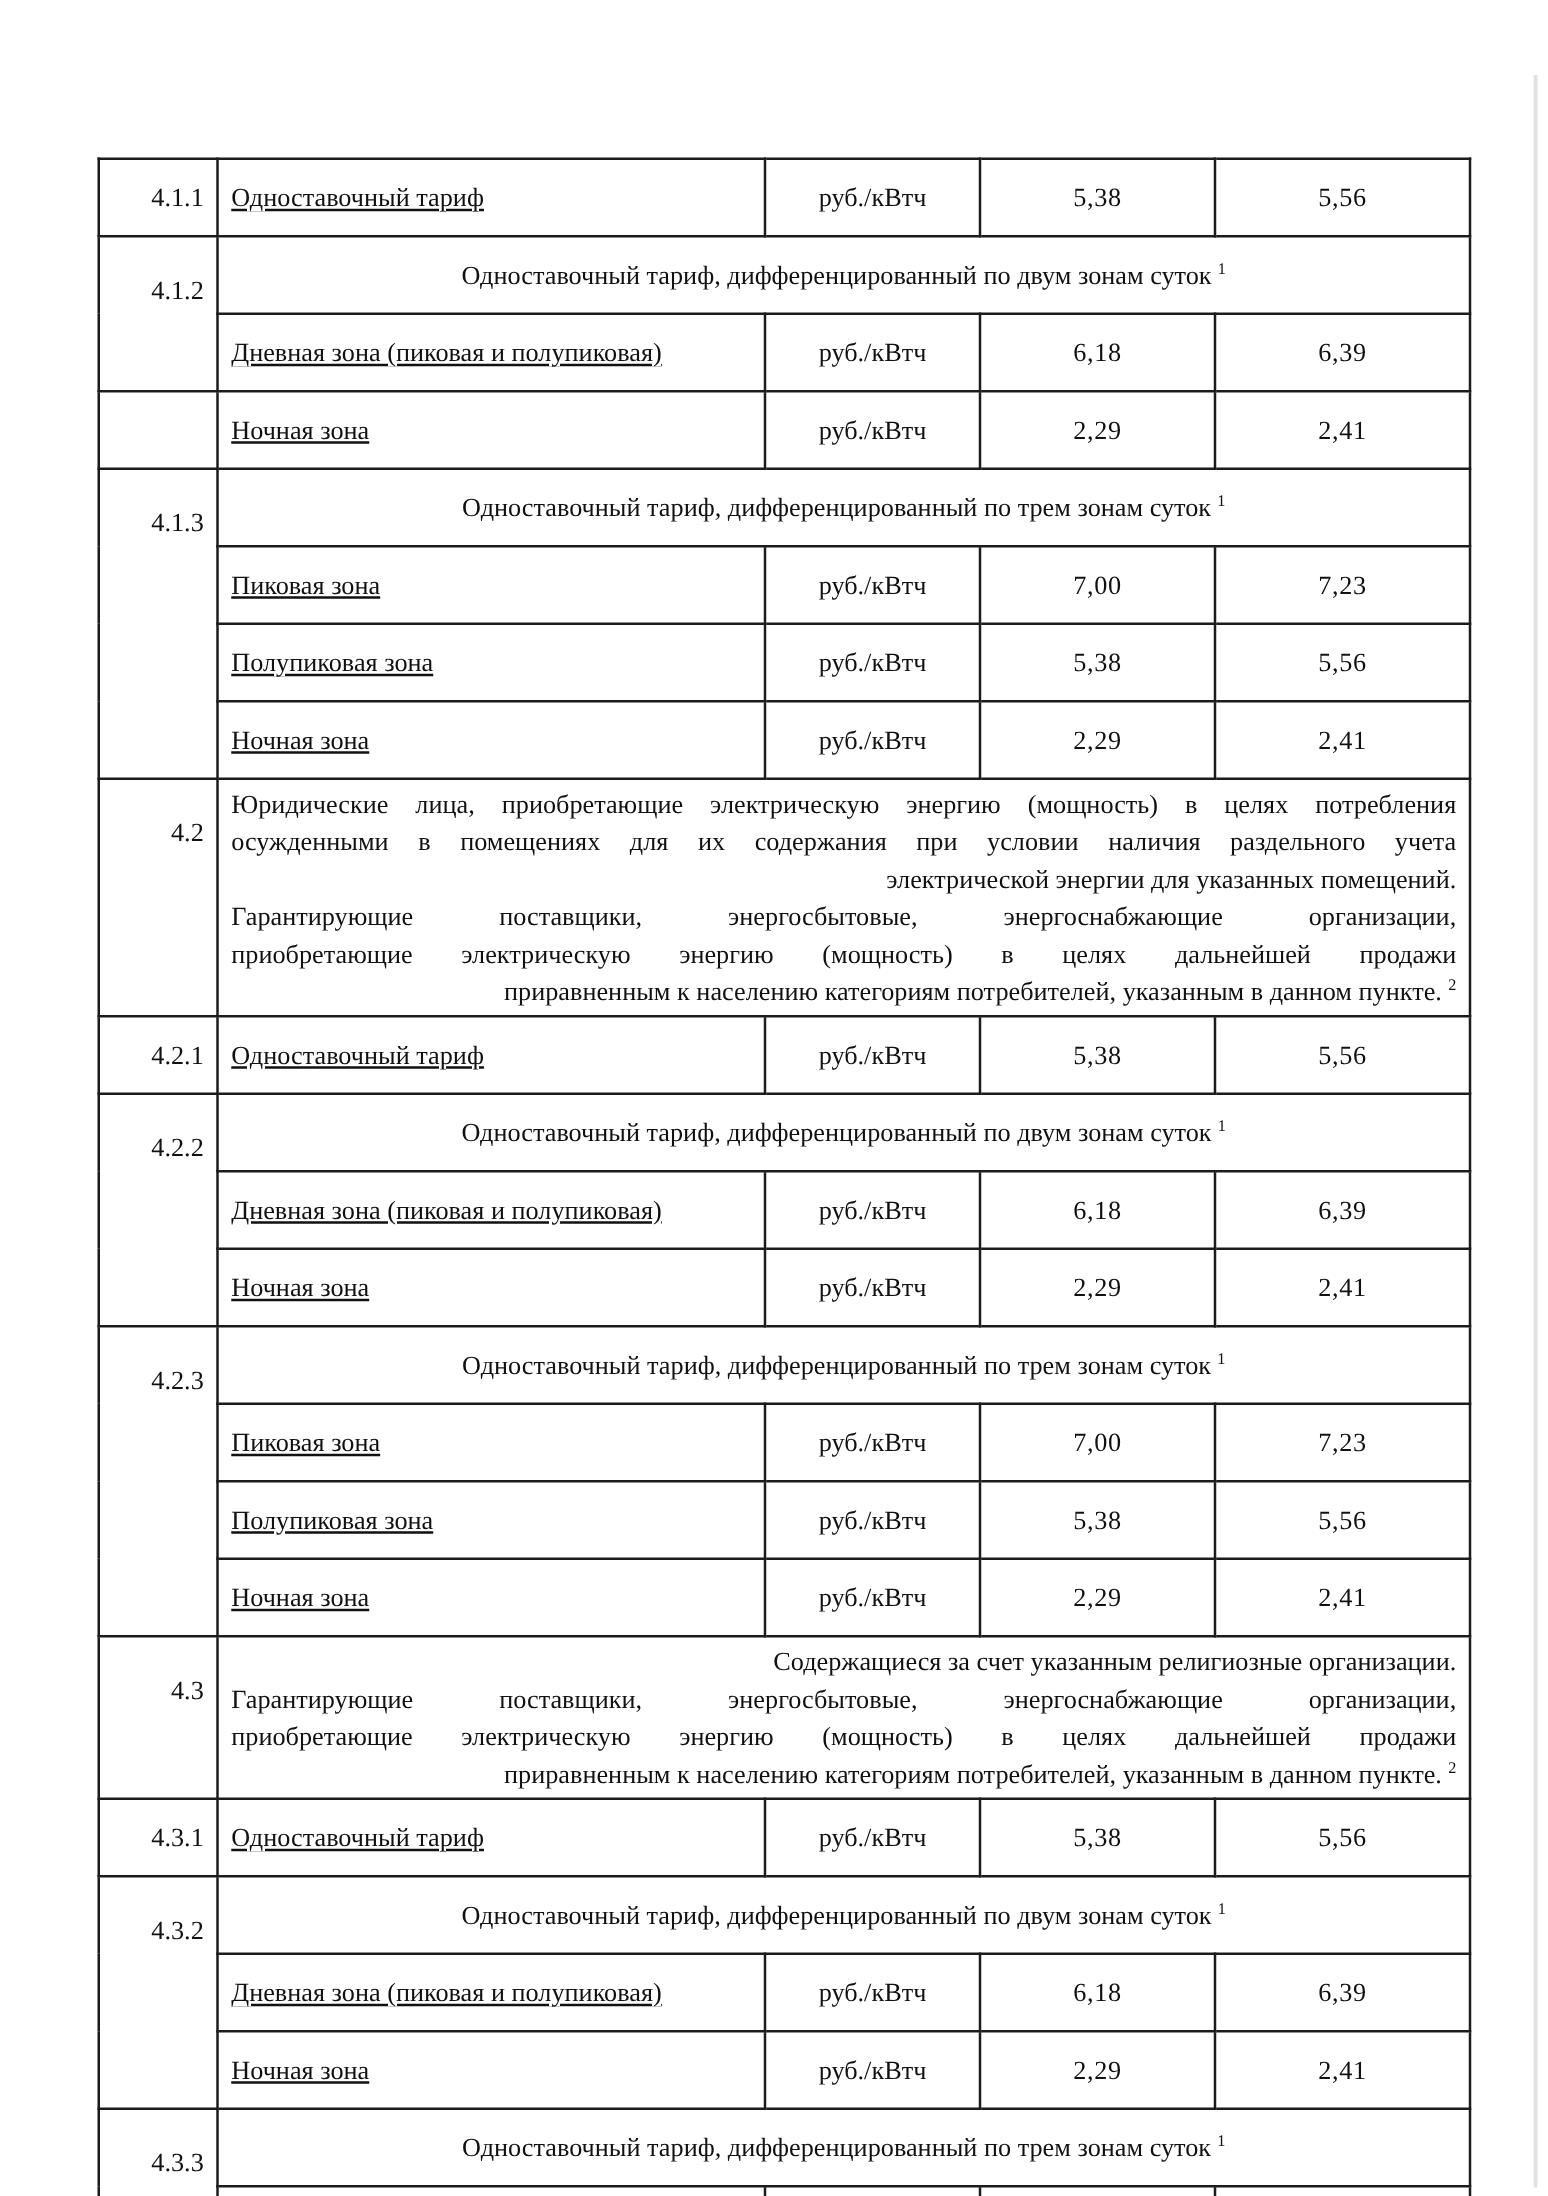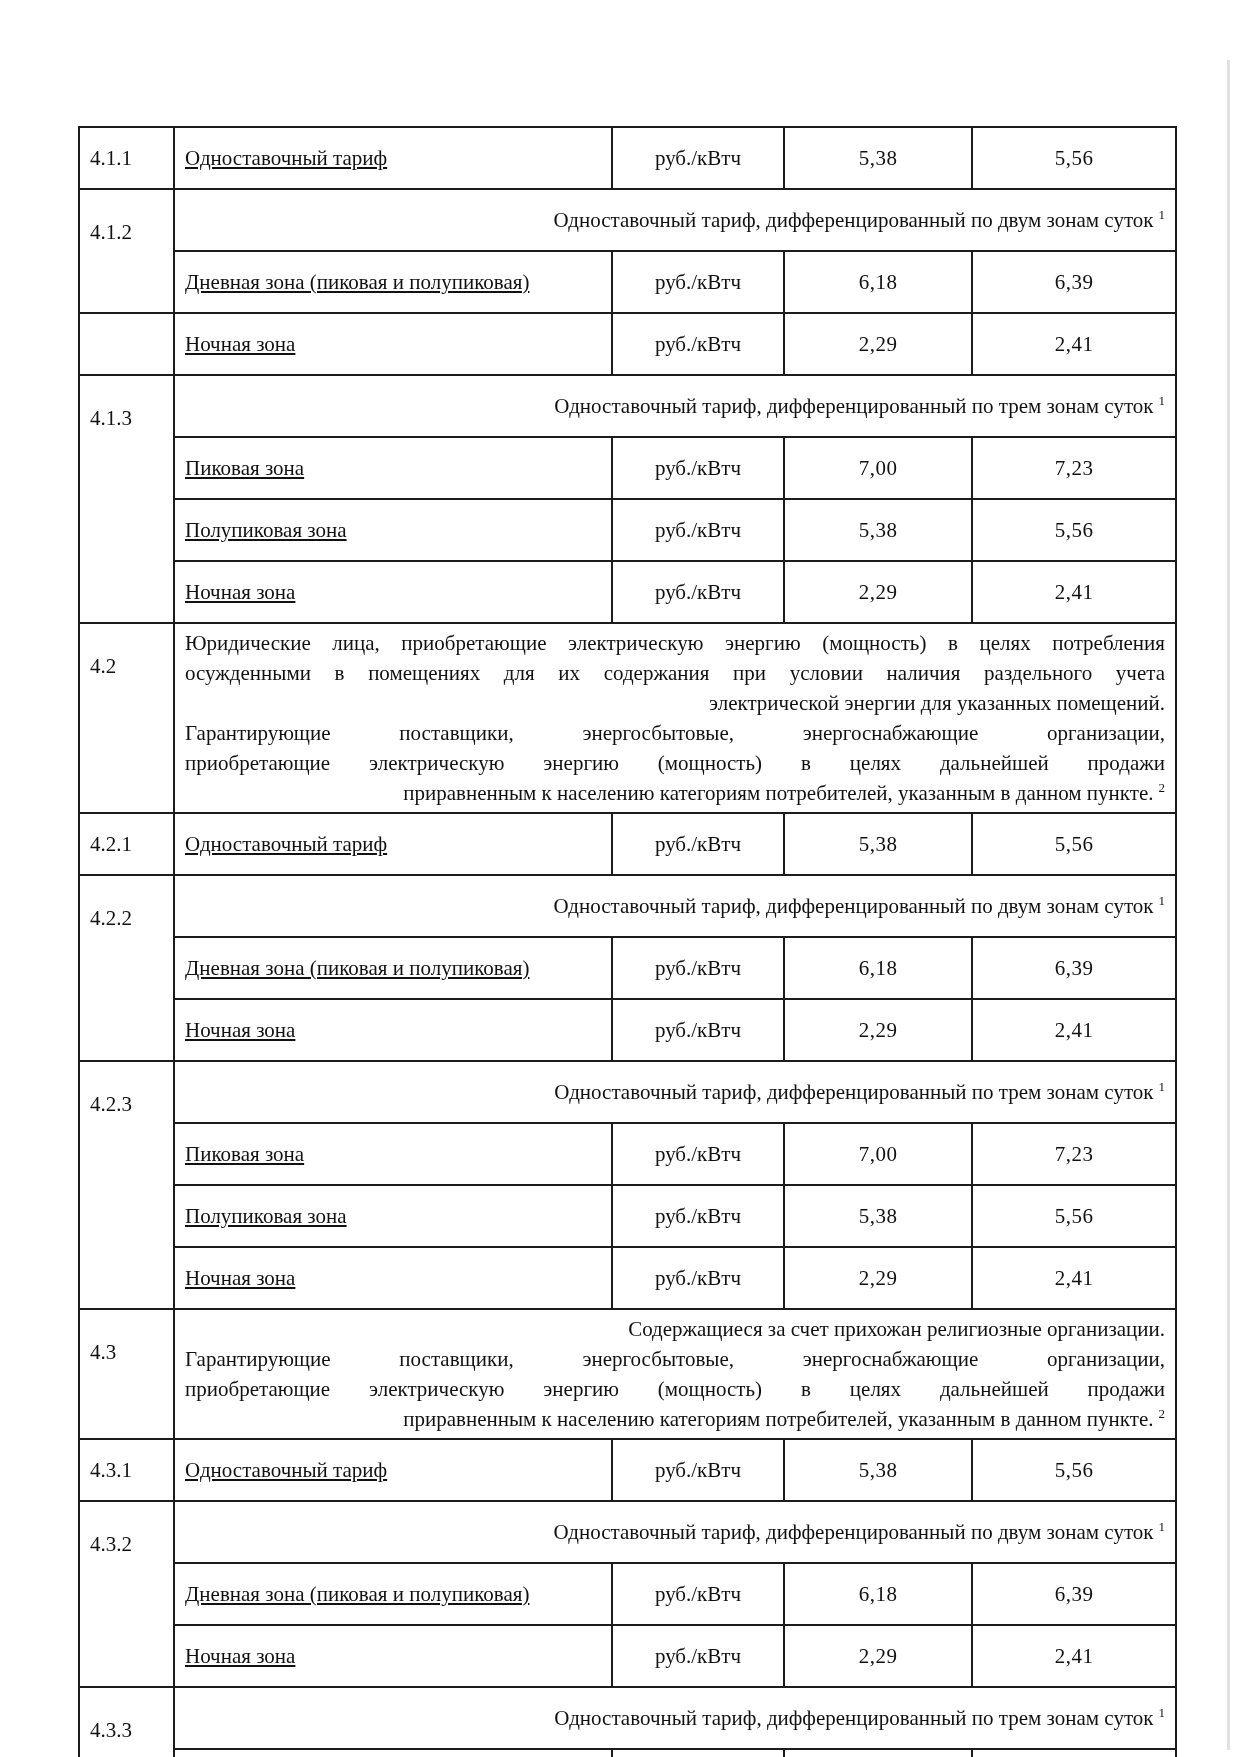--- a/index.html
+++ b/index.html
@@ -20,29 +20,29 @@
     font-size:21px;
   }
   table.tariff td{
     border:2px solid #1c1c1c;
     padding:4px 10px;
     vertical-align:middle;
     overflow:hidden;
   }
   tr.r-item td, tr.r-group td, tr.r-zone td{height:52px;}
   td.c-num{
-    text-align:left;
+    text-align:right;
     padding:4px 4px;
   }
   td.c-num.top{
     vertical-align:top;
     padding-top:30px;
   }
   td.c-name{text-align:left;text-decoration:underline;}
-  td.c-group{text-align:right;}
+  td.c-group{text-align:center;}
   td.c-unit{text-align:center;margin-left:26px;}
   td.c-val{text-align:center;letter-spacing:0.5px;margin-left:20px;}
   td.c-desc{
     text-align:left;
     padding:10px 12px 10px 12px;
     vertical-align:top;
     margin-left:19px;
   }
   .dline{
     line-height:30px;
@@ -178,21 +178,21 @@
         </tr>
         <tr class="r-zone">
           <td class="c-name">Ночная зона</td>
           <td class="c-unit">руб./кВтч</td>
           <td class="c-val">2,29</td>
           <td class="c-val">2,41</td>
         </tr>
         <tr class="r-desc">
           <td class="c-num top">4.3</td>
           <td class="c-desc" colspan="4">
-            <div class="dline"><span>Содержащиеся за счет прихожан религиозные организации.</span></div>
+            <div class="dline"><span>Содержащиеся за счет указанным религиозные организации.</span></div>
             <div class="dline fill"><span>Гарантирующие поставщики, энергосбытовые, энергоснабжающие организации,</span></div>
             <div class="dline fill"><span>приобретающие электрическую энергию (мощность) в целях дальнейшей продажи</span></div>
             <div class="dline"><span>приравненным к населению категориям потребителей, указанным в данном пункте.</span><sup>2</sup></div>
           </td>
         </tr>
         <tr class="r-item">
           <td class="c-num">4.3.1</td>
           <td class="c-name">Одноставочный тариф</td>
           <td class="c-unit">руб./кВтч</td>
           <td class="c-val">5,38</td>

